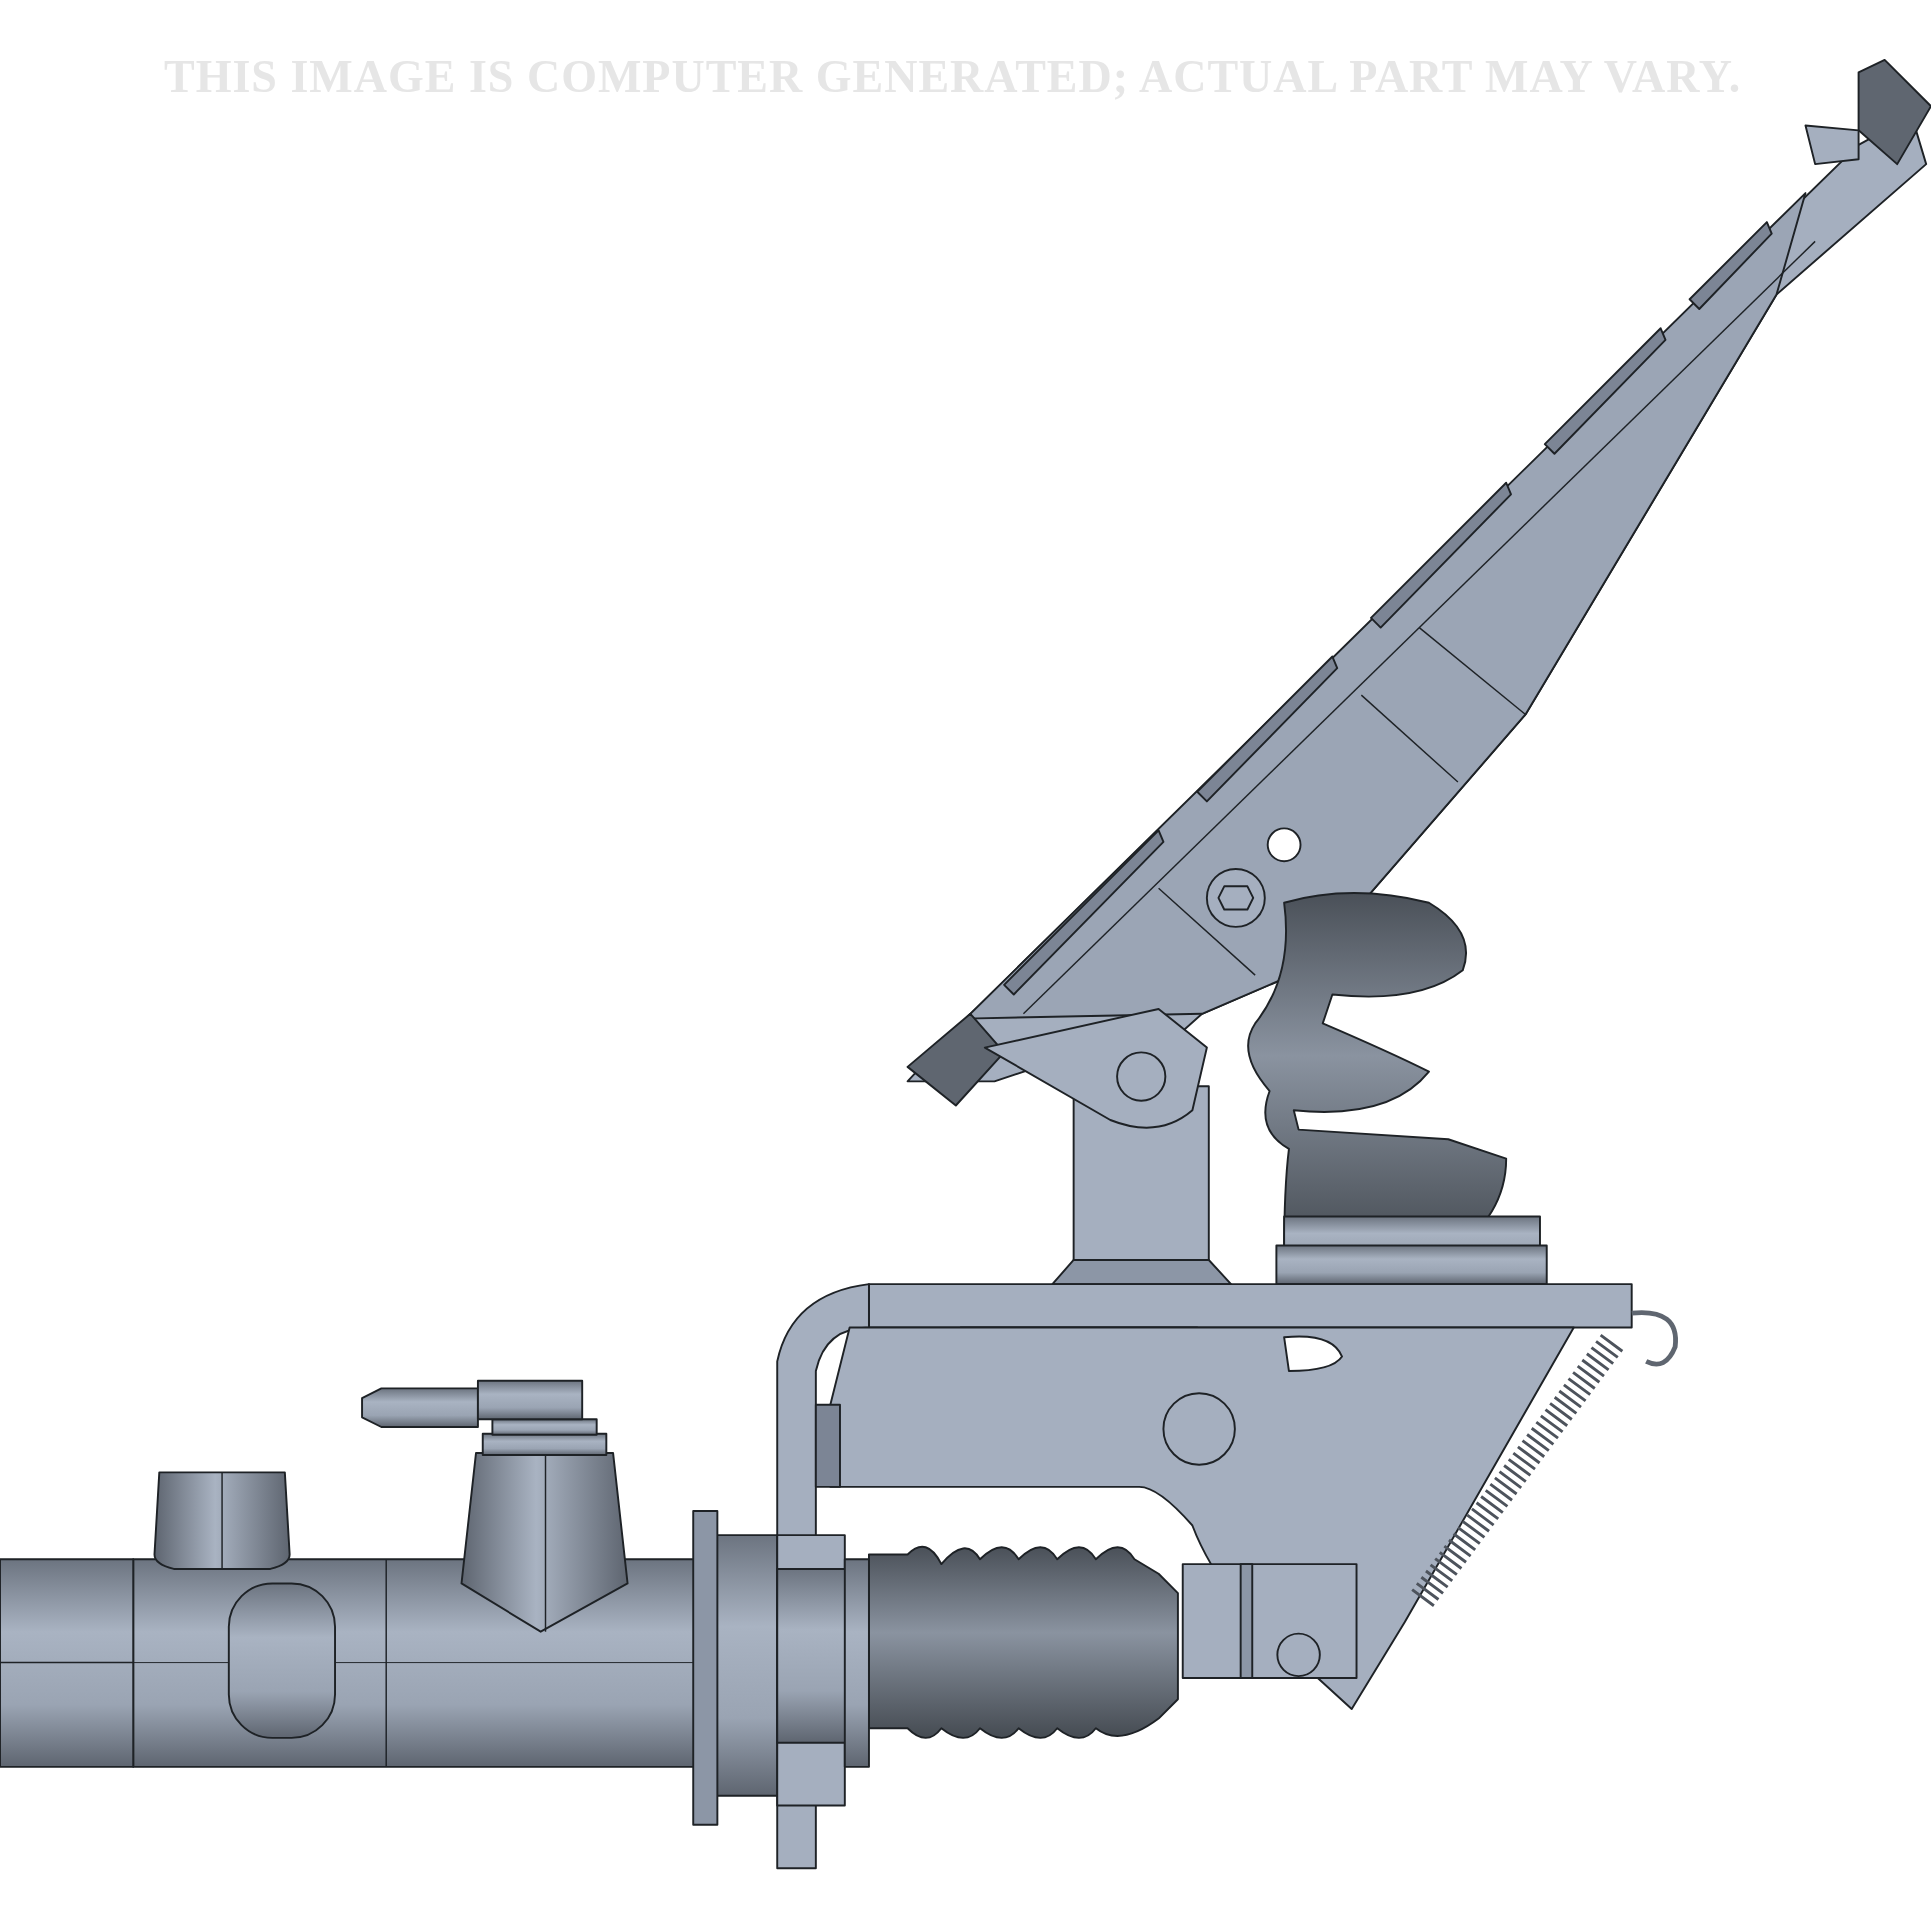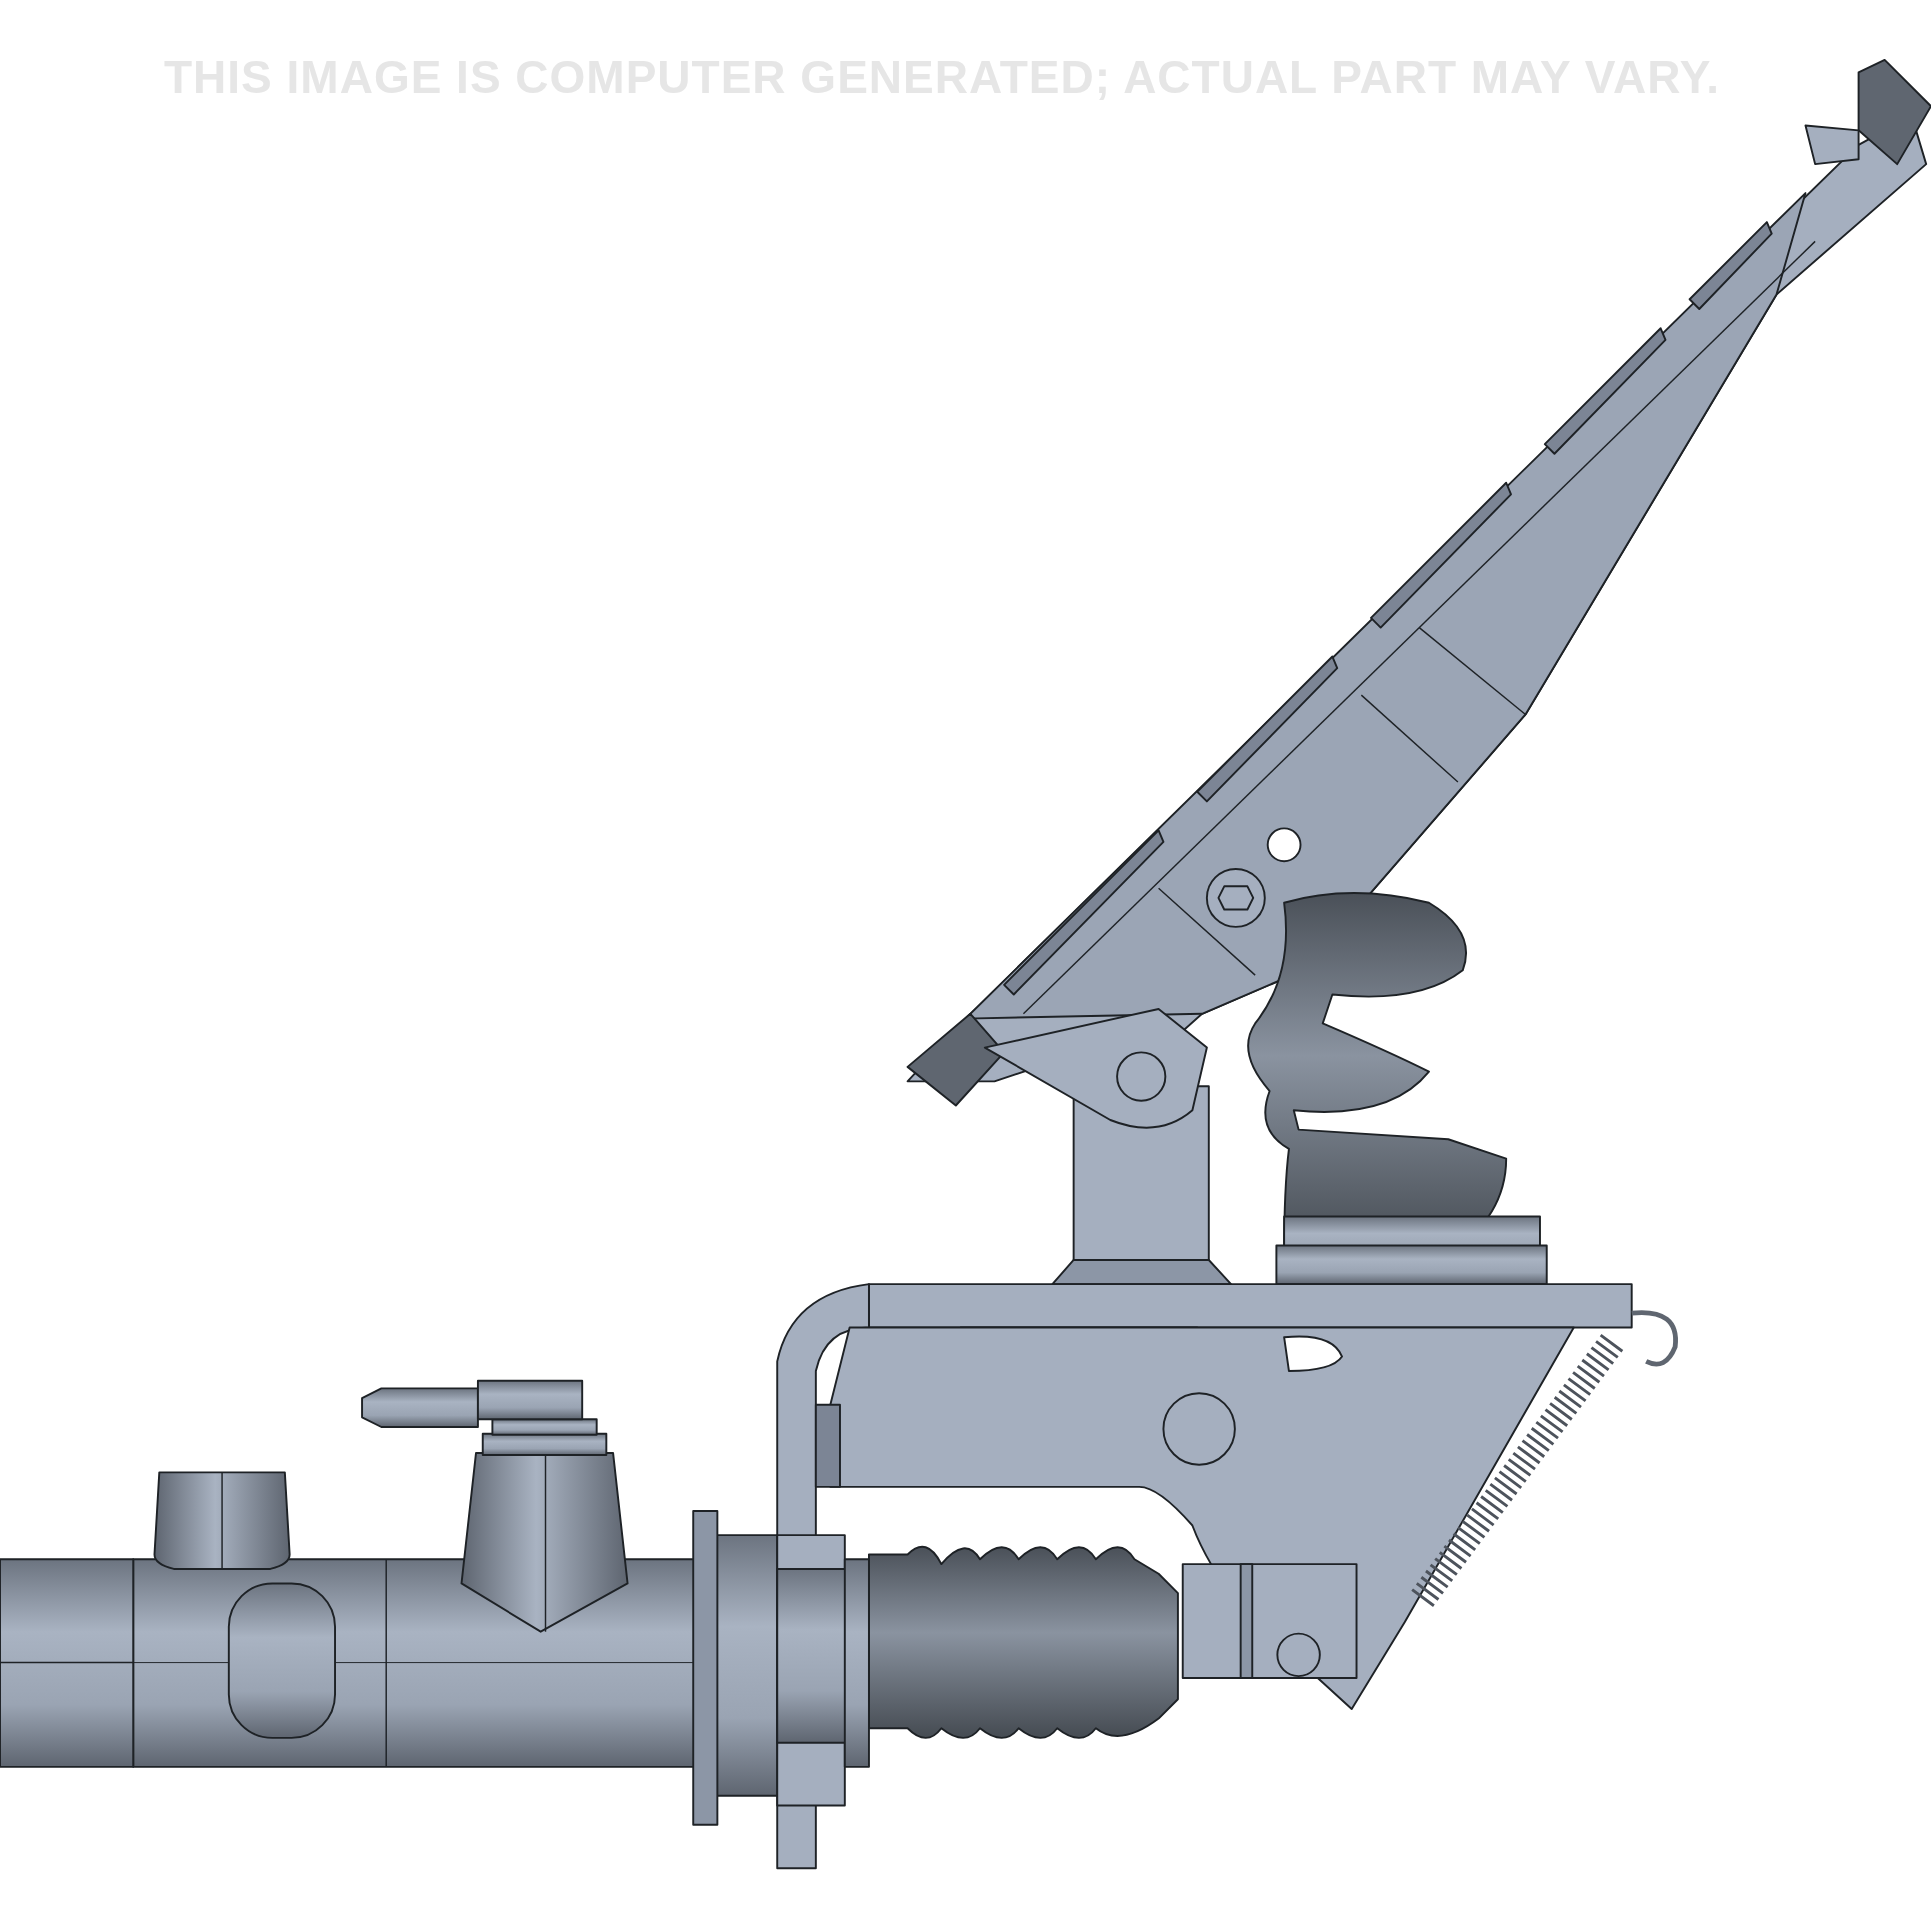--- a/index.html
+++ b/index.html
@@ -1,19 +1,19 @@
 <!DOCTYPE html>
 <html><head>
 <meta charset="utf-8">
 <style>
   html, body { margin:0; padding:0; background:#ffffff; }
   body { width:1931px; height:1931px; position:relative; overflow:hidden; font-family:"Liberation Sans", sans-serif; }
   .watermark {
     position:absolute; left:164px; top:50px; width:1603px;
-    font-family:Liberation Sans, sans-serif; font-weight:bold;
+    font-family:Liberation Serif, serif; font-weight:bold;
     font-size:46px; color:#e6e6e6; white-space:nowrap; letter-spacing:1px;
   }
   svg.drawing { position:absolute; left:0; top:0; }
 </style>
 </head>
 <body>
 
 <div class="watermark">THIS IMAGE IS COMPUTER GENERATED; ACTUAL PART MAY VARY.</div>
 
 <svg class="drawing" width="1931" height="1931" viewBox="0 0 2000 2000">

